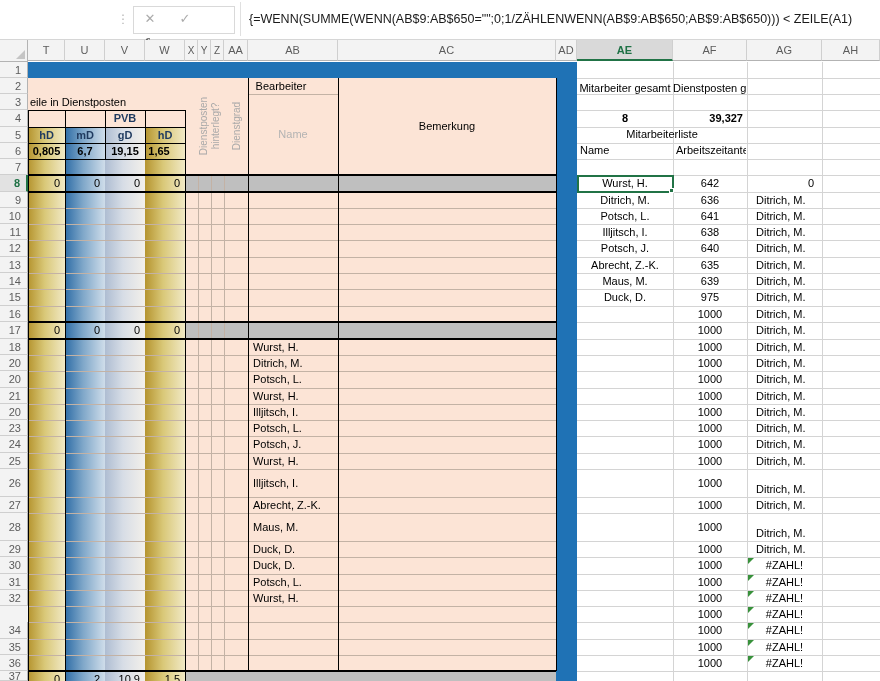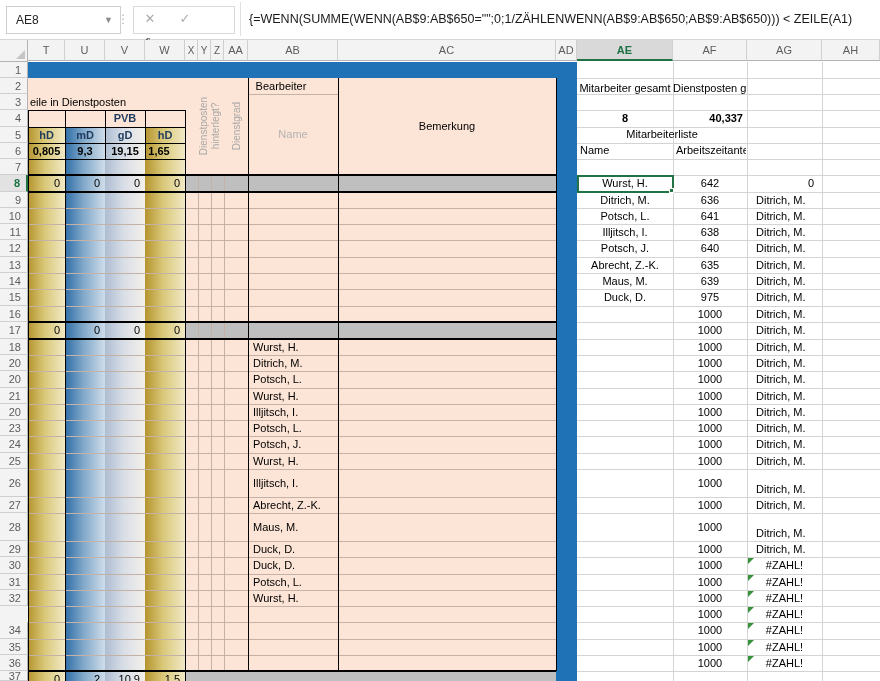--- a/index.html
+++ b/index.html
@@ -36,24 +36,20 @@
   .gray-ph{color:#b3b3b3;}
   .vtext{transform:rotate(-90deg);color:#a9a9a9;font-size:10px;line-height:12px;white-space:nowrap;}
   .errtri{width:0;height:0;border-top:6px solid #38913b;border-right:6px solid transparent;}
   .fillhandle{background:#217346;border:1px solid #fff;}
 </style>
 </head>
 <body>
 
 <div class="app">
   <div class="topbar">
-    <div class="namebox">
-      <span>AE8</span>
-      <span class="nb-arrow">▼</span>
-    </div>
     <div class="dots">⋮</div>
     <div class="fbox">
       <span class="fb">✕</span>
       <span class="fb">✓</span>
       <span class="fb fx">fx</span>
     </div>
     <div class="fsep"></div>
     <div class="formula txt">{=WENN(SUMME(WENN(AB$9:AB$650="";0;1/ZÄHLENWENN(AB$9:AB$650;AB$9:AB$650))) &lt; ZEILE(A1)</div>
   </div>
   <div id="sheet">
@@ -209,21 +205,21 @@
       <div class="abs txt rhdr" style="left: 0px; top: 639px; width: 28px; height: 16px; line-height: 16px;">35</div>
       <div class="abs txt rhdr" style="left: 0px; top: 655px; width: 28px; height: 16px; line-height: 16px;">36</div>
       <div class="abs txt rhdr" style="left: 0px; top: 671px; width: 28px; height: 10px; line-height: 10px;">37</div>
       <div class="abs txt " style="left: 30px; top: 95px; width: 150px; height: 14px; line-height: 14px;">eile in Dienstposten</div>
       <div class="abs txt ctr bold navy" style="left: 66px; top: 111px; width: 118px; height: 15px; line-height: 15px;">PVB</div>
       <div class="abs txt ctr bold navy" style="left: 29px; top: 128px; width: 35px; height: 14px; line-height: 14px;">hD</div>
       <div class="abs txt ctr bold navy" style="left: 66px; top: 128px; width: 38px; height: 14px; line-height: 14px;">mD</div>
       <div class="abs txt ctr bold navy" style="left: 106px; top: 128px; width: 38px; height: 14px; line-height: 14px;">gD</div>
       <div class="abs txt ctr bold navy" style="left: 146px; top: 128px; width: 38px; height: 14px; line-height: 14px;">hD</div>
       <div class="abs txt ctr bold" style="left: 29px; top: 144px; width: 35px; height: 14px; line-height: 14px;">0,805</div>
-      <div class="abs txt ctr bold" style="left: 66px; top: 144px; width: 38px; height: 14px; line-height: 14px;">9,3</div>
+      <div class="abs txt ctr bold" style="left: 66px; top: 144px; width: 38px; height: 14px; line-height: 14px;">6,7</div>
       <div class="abs txt ctr bold" style="left: 106px; top: 144px; width: 38px; height: 14px; line-height: 14px;">19,15</div>
       <div class="abs txt ctr bold" style="left: 140px; top: 144px; width: 38px; height: 14px; line-height: 14px;">1,65</div>
       <div class="abs txt vtext ctr" style="left: 162px; top: 114px; width: 96px; height: 24px; line-height: 12px;"><span>Dienstposten</span><br><span>hinterlegt?</span></div>
       <div class="abs txt vtext ctr" style="left: 189px; top: 120px; width: 96px; height: 12px; line-height: 12px;">Dienstgrad</div>
       <div class="abs txt ctr" style="left: 236px; top: 78px; width: 90px; height: 16px; line-height: 16px;">Bearbeiter</div>
       <div class="abs txt ctr gray-ph" style="left: 248px; top: 127px; width: 90px; height: 15px; line-height: 15px;">Name</div>
       <div class="abs txt ctr" style="left: 338px; top: 118px; width: 218px; height: 16px; line-height: 16px;">Bemerkung</div>
       <div class="abs txt rgt" style="left: 28px; top: 176px; width: 32px; height: 14px; line-height: 14px;">0</div>
       <div class="abs txt rgt" style="left: 65px; top: 176px; width: 35px; height: 14px; line-height: 14px;">0</div>
       <div class="abs txt rgt" style="left: 105px; top: 176px; width: 35px; height: 14px; line-height: 14px;">0</div>
@@ -247,21 +243,21 @@
       <div class="abs txt " style="left: 253px; top: 469px; width: 80px; height: 28px; line-height: 28px;">Illjitsch, I.</div>
       <div class="abs txt " style="left: 253px; top: 497px; width: 80px; height: 16px; line-height: 16px;">Abrecht, Z.-K.</div>
       <div class="abs txt " style="left: 253px; top: 513px; width: 80px; height: 28px; line-height: 28px;">Maus, M.</div>
       <div class="abs txt " style="left: 253px; top: 541px; width: 80px; height: 16px; line-height: 16px;">Duck, D.</div>
       <div class="abs txt " style="left: 253px; top: 557px; width: 80px; height: 17px; line-height: 17px;">Duck, D.</div>
       <div class="abs txt " style="left: 253px; top: 574px; width: 80px; height: 16px; line-height: 16px;">Potsch, L.</div>
       <div class="abs txt " style="left: 253px; top: 590px; width: 80px; height: 16px; line-height: 16px;">Wurst, H.</div>
       <div class="abs txt ctr" style="left: 577px; top: 81px; width: 96px; height: 28px; line-height: 14px;"><span>Mitarbeiter gesamt</span></div>
       <div class="abs txt ctr" style="left: 673px; top: 81px; width: 74px; height: 28px; line-height: 14px;"><span>Dienstposten gesamt</span></div>
       <div class="abs txt ctr bold" style="left: 577px; top: 110px; width: 96px; height: 16px; line-height: 16px;">8</div>
-      <div class="abs txt rgt bold" style="left: 673px; top: 110px; width: 70px; height: 16px; line-height: 16px;">40,337</div>
+      <div class="abs txt rgt bold" style="left: 673px; top: 110px; width: 70px; height: 16px; line-height: 16px;">39,327</div>
       <div class="abs txt ctr" style="left: 577px; top: 127px; width: 170px; height: 15px; line-height: 15px;">Mitarbeiterliste</div>
       <div class="abs txt " style="left: 580px; top: 143px; width: 90px; height: 15px; line-height: 15px;">Name</div>
       <div class="abs txt " style="left: 676px; top: 143px; width: 70px; height: 15px; line-height: 15px;">Arbeitszeitanteil</div>
       <div class="abs txt ctr" style="left: 577px; top: 175px; width: 96px; height: 17px; line-height: 17px;">Wurst, H.</div>
       <div class="abs txt ctr" style="left: 673px; top: 175px; width: 74px; height: 17px; line-height: 17px;">642</div>
       <div class="abs txt rgt" style="left: 747px; top: 175px; width: 67px; height: 17px; line-height: 17px;">0</div>
       <div class="abs txt ctr" style="left: 577px; top: 192px; width: 96px; height: 16px; line-height: 16px;">Ditrich, M.</div>
       <div class="abs txt ctr" style="left: 673px; top: 192px; width: 74px; height: 16px; line-height: 16px;">636</div>
       <div class="abs txt " style="left: 756px; top: 192px; width: 64px; height: 16px; line-height: 16px;">Ditrich, M.</div>
       <div class="abs txt ctr" style="left: 577px; top: 208px; width: 96px; height: 16px; line-height: 16px;">Potsch, L.</div>

